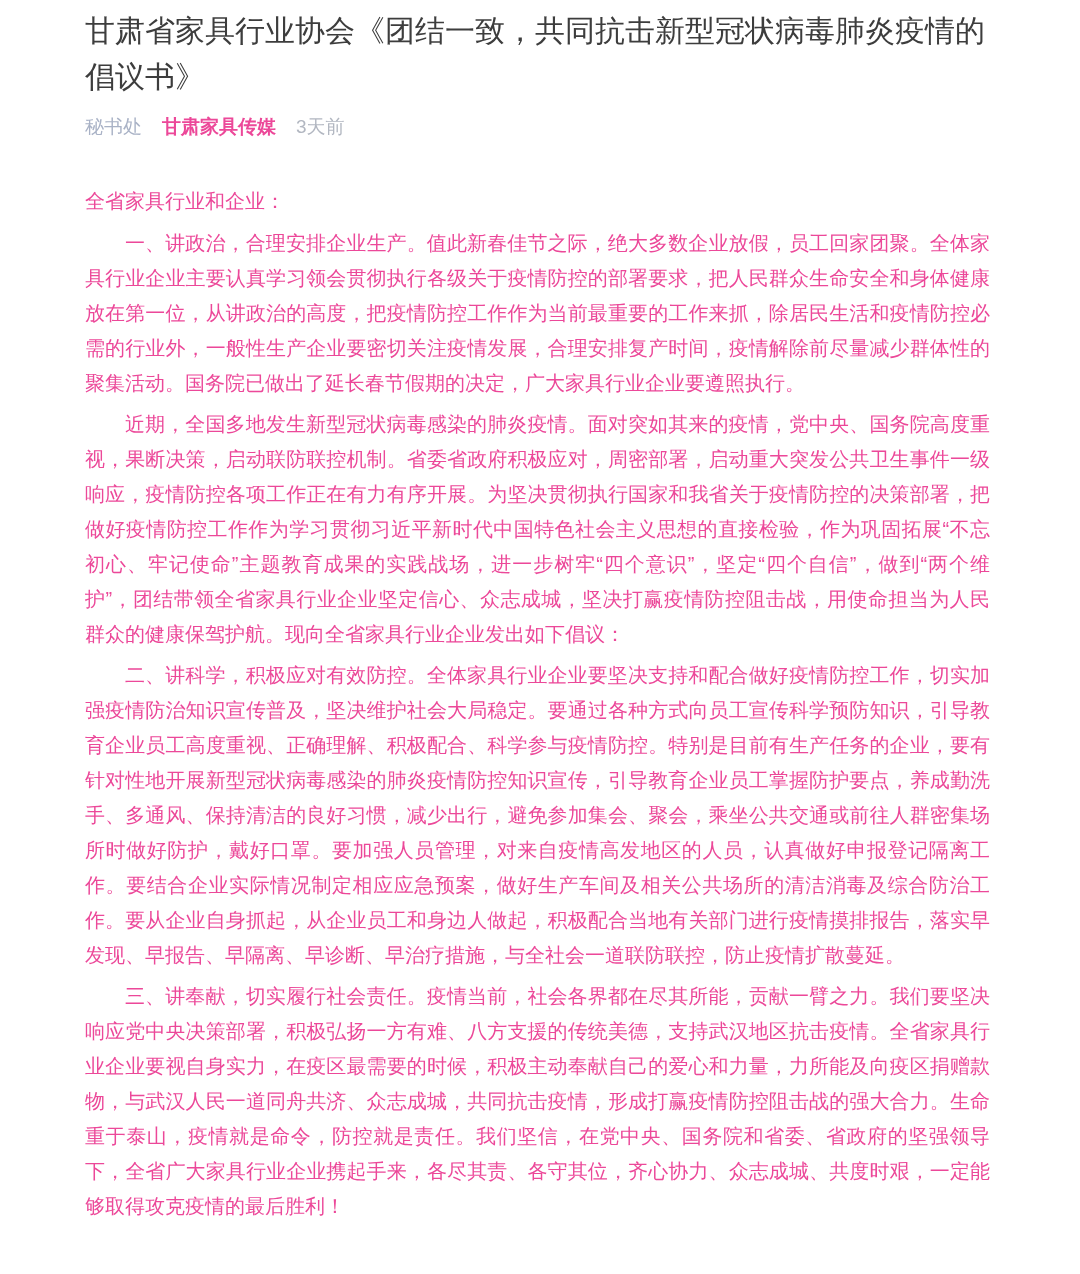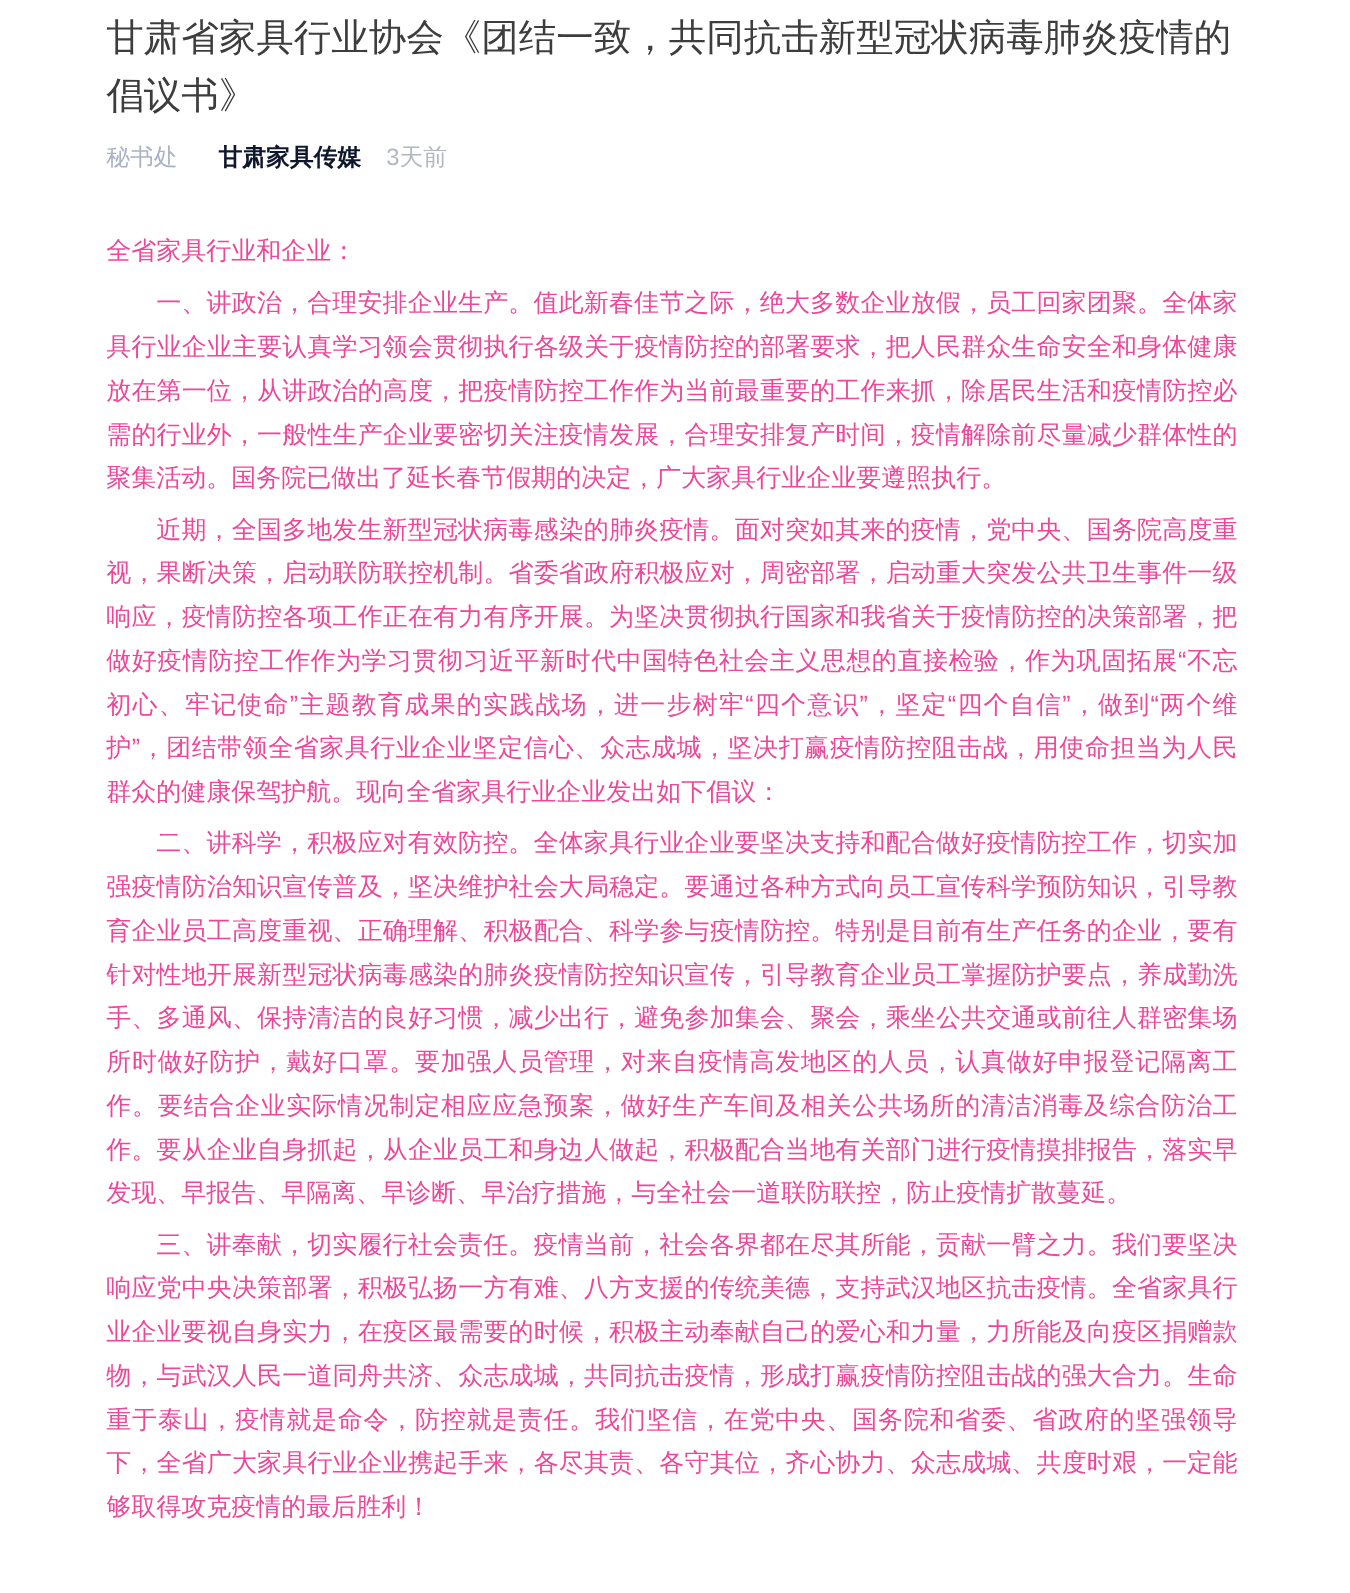--- a/index.html
+++ b/index.html
@@ -23,25 +23,25 @@
     margin: 0 0 13px 0;
   }
   .byline {
     font-size: 19px;
     line-height: 27px;
     margin: 0 0 44px 0;
     white-space: nowrap;
   }
   .byline .dept {
     color: #a9b2c6;
-    margin-right: 33px;
+    margin-right: 20px;
     text-align: center;
   }
   .byline .account {
-    color: #0f172a;
+    color: #ec4899;
     font-weight: 700;
     margin-right: 20px;
     cursor: pointer;
   }
   .byline .time {
     color: #b2b7c1;
     text-align: right;
   }
   .content p {
     font-size: 20px;

